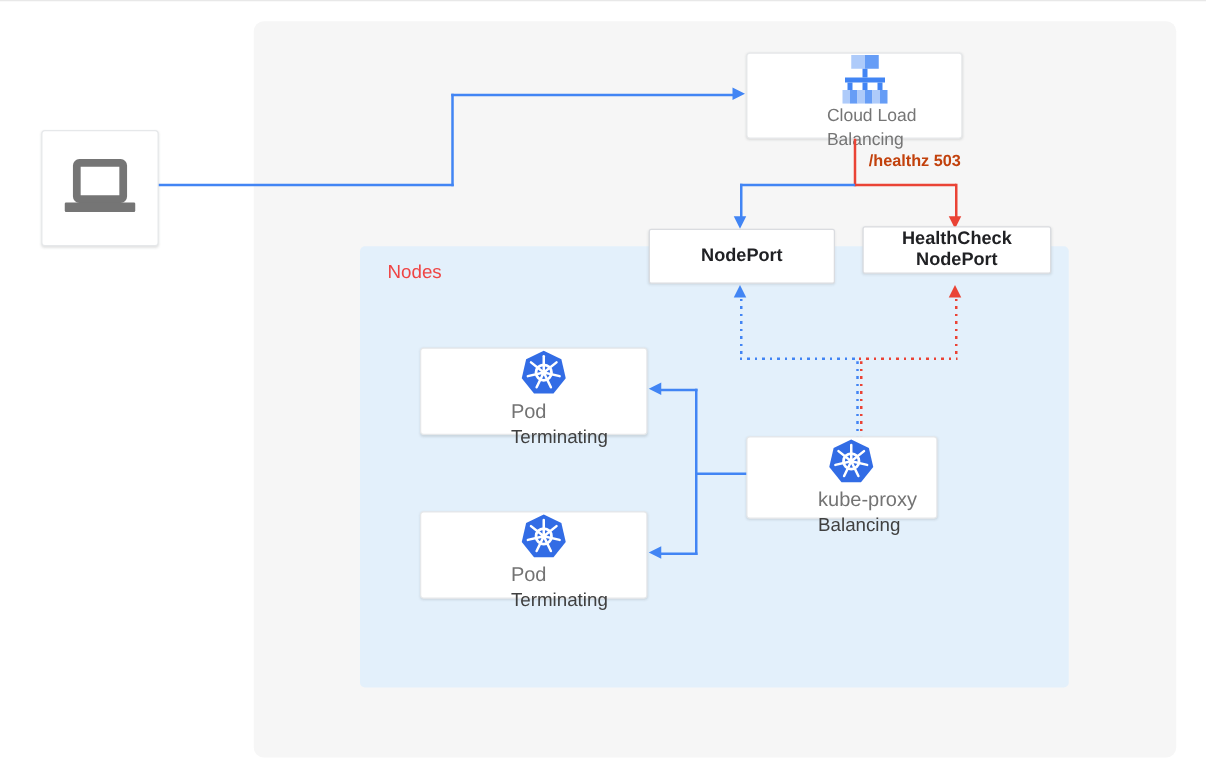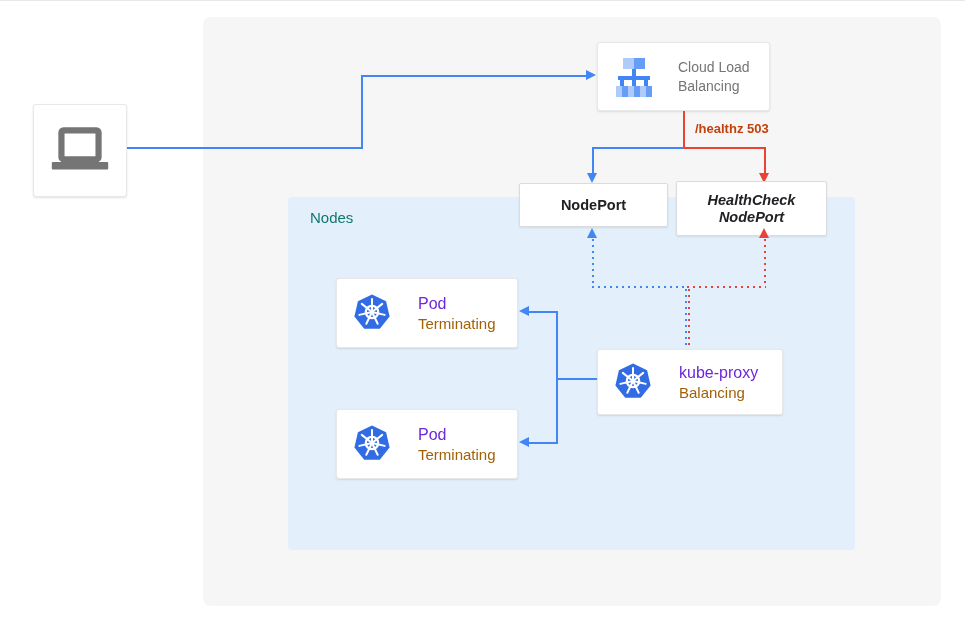--- a/index.html
+++ b/index.html
@@ -11,44 +11,44 @@
   }
   .panel {
     position:absolute; left:203px; top:16px; width:738px; height:589px;
     background:#f6f6f6; border-radius:8px;
   }
   .nodes-group {
     position:absolute; left:288px; top:196px; width:567px; height:353px;
     background:#e3f0fb; border-radius:4px;
   }
   .nodes-label {
-    position:absolute; left:310px; top:208px; font-size:15px; color:#0f766e;
+    position:absolute; left:310px; top:208px; font-size:15px; color:#ef4444;
   }
   .card {
     position:absolute; background:#fff; border:1px solid #e6e8ea;
     border-radius:3px; box-shadow:0 1px 2px rgba(60,64,67,.15);
-    display:flex; align-items:center;
+    display:flex; align-items:center;flex-direction:column;
   }
   .laptop-card { left:33px; top:103px; width:94px; height:93px; justify-content:center; }
   .clb-card { left:597px; top:41px; width:173px; height:69px; padding-left:16px; }
   .pod1-card { left:336px; top:277px; width:182px; height:70px; padding-left:15px; }
   .pod2-card { left:336px; top:408px; width:182px; height:70px; padding-left:15px; }
-  .kp-card  { left:597px; top:348px; width:186px; height:66px; padding-left:15px; }
+  .kp-card  { left:597px; top:348px; width:153px; height:66px; padding-left:15px; }
   .port-box {
     position:absolute; background:#fff; border:1px solid #dadce0;
     box-shadow:0 1px 2px rgba(60,64,67,.12);
     display:flex; flex-direction:column; align-items:center; justify-content:center;
     font-weight:bold; color:#202124; font-size:14.5px; line-height:17px;
     text-align:center; border-radius:2px;
   }
   .nodeport-box { left:519px; top:182px; width:149px; height:44px; }
-  .hc-box { left:676px; top:180px; width:151px; height:55px;font-style:italic; }
+  .hc-box { left:690px; top:180px; width:151px; height:38px; }
   .card-text { margin-left:26px; }
-  .card-title { font-size:16px; color:#6d28d9; line-height:21px; }
-  .card-sub { font-size:15px; color:#a16207; line-height:20px; }
+  .card-title { font-size:16px; color:#737373; line-height:21px; }
+  .card-sub { font-size:15px; color:#404040; line-height:20px; }
   .clb-text { margin-left:24px; font-size:14px; color:#757575; line-height:19px; width:84px; }
   .healthz-label {
     position:absolute; left:695px; top:120px; font-size:13px; font-weight:bold; color:#c2410c;
   }
   
   .line { position:absolute; background:#4285f4; }
   .line.red { background:#ea4335; }
   
   .dot-h { position:absolute; height:2px;
     background-image:repeating-linear-gradient(to right, #4285f4 0 2px, transparent 2px 6px); }

